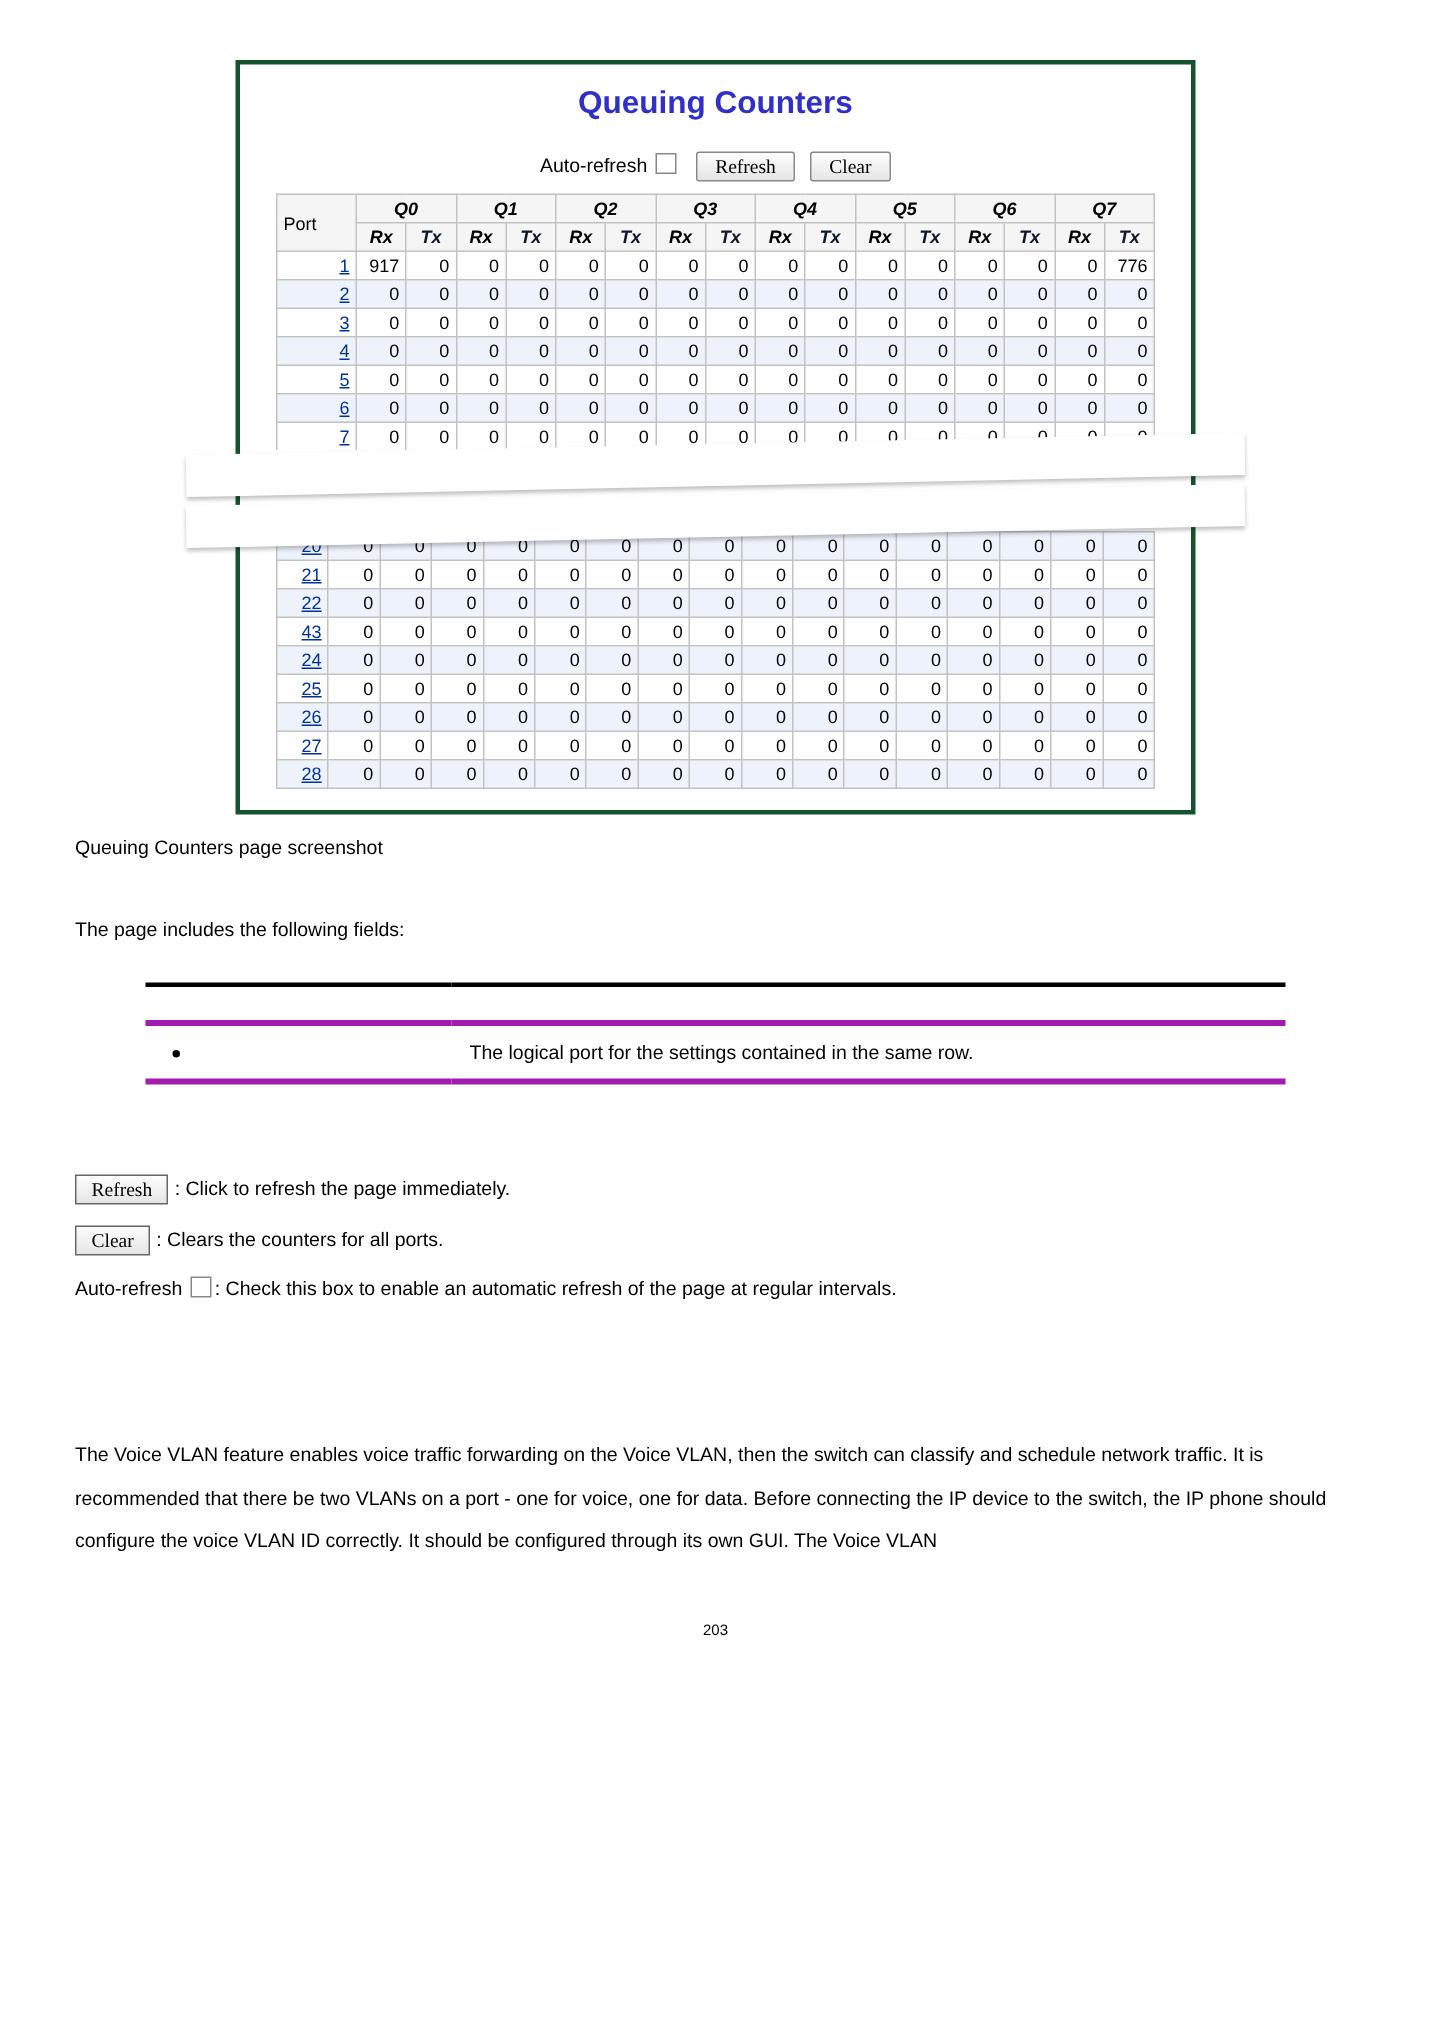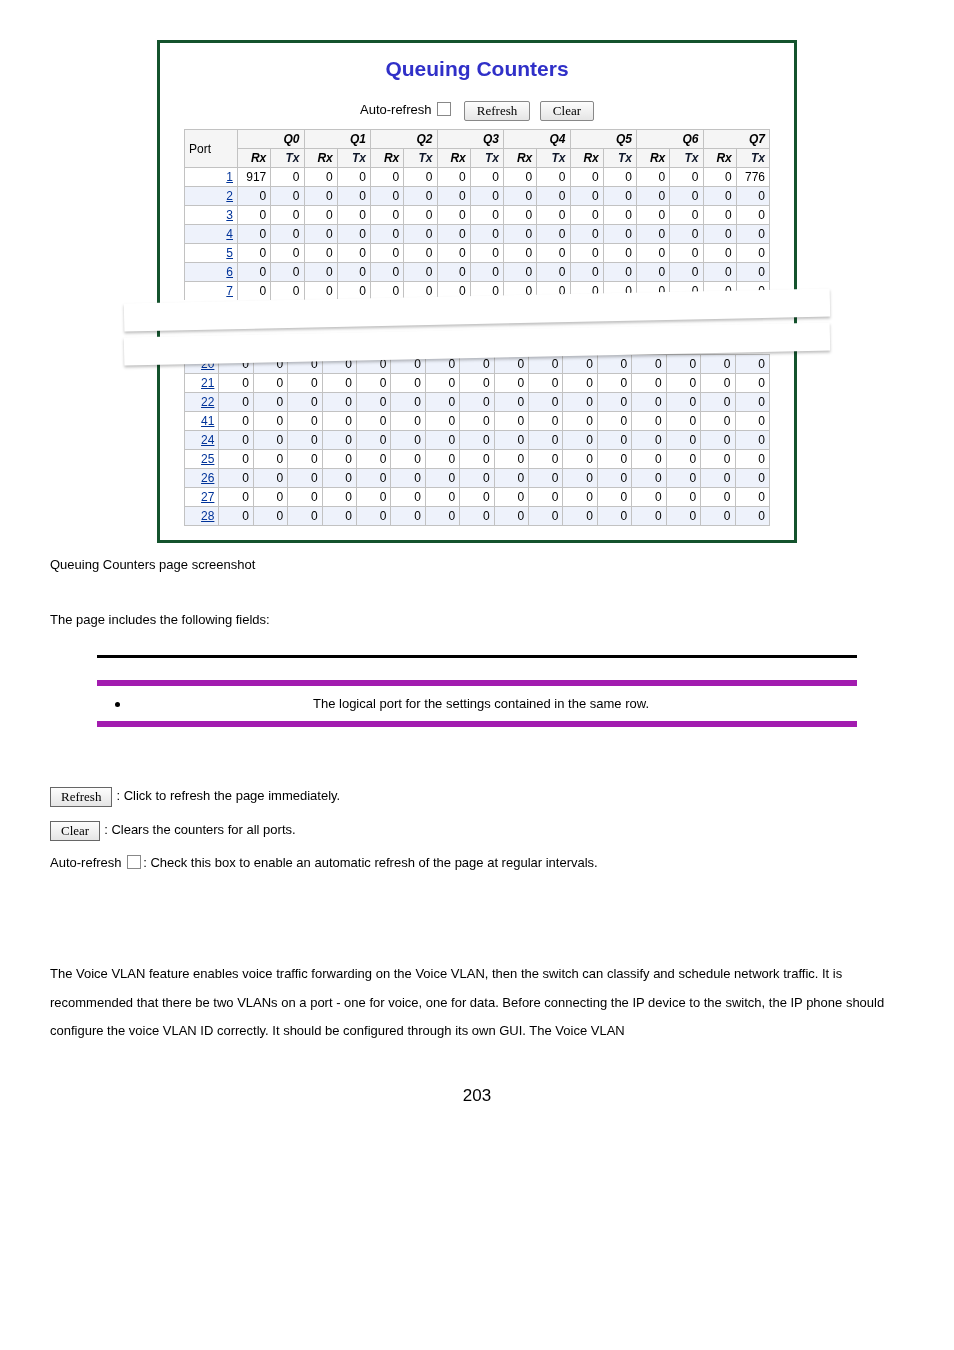--- a/index.html
+++ b/index.html
@@ -64,20 +64,21 @@
     table-layout: fixed;
   }
   table.counters th, table.counters td {
     border: 1px solid #c2c2c2;
     padding: 2px 4px;
     text-align: right;
     font-weight: normal;
   }
   table.counters thead th {
     background: #f5f5f5;
+    text-align: center;
   }
   table.counters th.portcol {
     width: 44px;
     text-align: left;
   }
   table.counters tbody td.port {
     text-align: right;
     color: #003399;
     text-decoration: underline;
   }
@@ -118,21 +119,21 @@
   table.fields {
     border-collapse: collapse;
     width: 760px;
     margin: 0 auto 60px auto;
     font-size: 13px;
   }
   table.fields td, table.fields th {
     border-left: none;
     border-right: none;
     border-top: 1px solid #000;
-    border-bottom: 6px solid #a21caf;
+    border-bottom: 4px solid #a21caf;
     padding: 10px 12px;
     vertical-align: middle;
   }
   table.fields thead th {
     border-top: 3px solid #000;
     height: 14px;
     padding: 4px 12px;
   }
   table.fields td.lab {
     width: 180px;
@@ -164,21 +165,21 @@
     vertical-align: -2px;
     margin: 0 2px;
   }
   .voice-para {
     font-size: 13px;
     line-height: 2.2;
     margin-top: 90px;
   }
   .page-num {
     text-align: center;
-    font-size: 17px;
+    font-size: 10px;
     margin-top: 40px;
   }
 </style>
 </head>
 <body>
 
 <div class="page">
 
   <div class="screenshot-wrap">
     <h2 class="page-title">Queuing Counters</h2>
@@ -417,21 +418,21 @@
             <td>0</td>
             <td>0</td>
             <td>0</td>
             <td>0</td>
             <td>0</td>
             <td>0</td>
             <td>0</td>
             <td>0</td>
           </tr>
           <tr class="odd">
-            <td class="port">41</td>
+            <td class="port">43</td>
             <td>0</td>
             <td>0</td>
             <td>0</td>
             <td>0</td>
             <td>0</td>
             <td>0</td>
             <td>0</td>
             <td>0</td>
             <td>0</td>
             <td>0</td>

